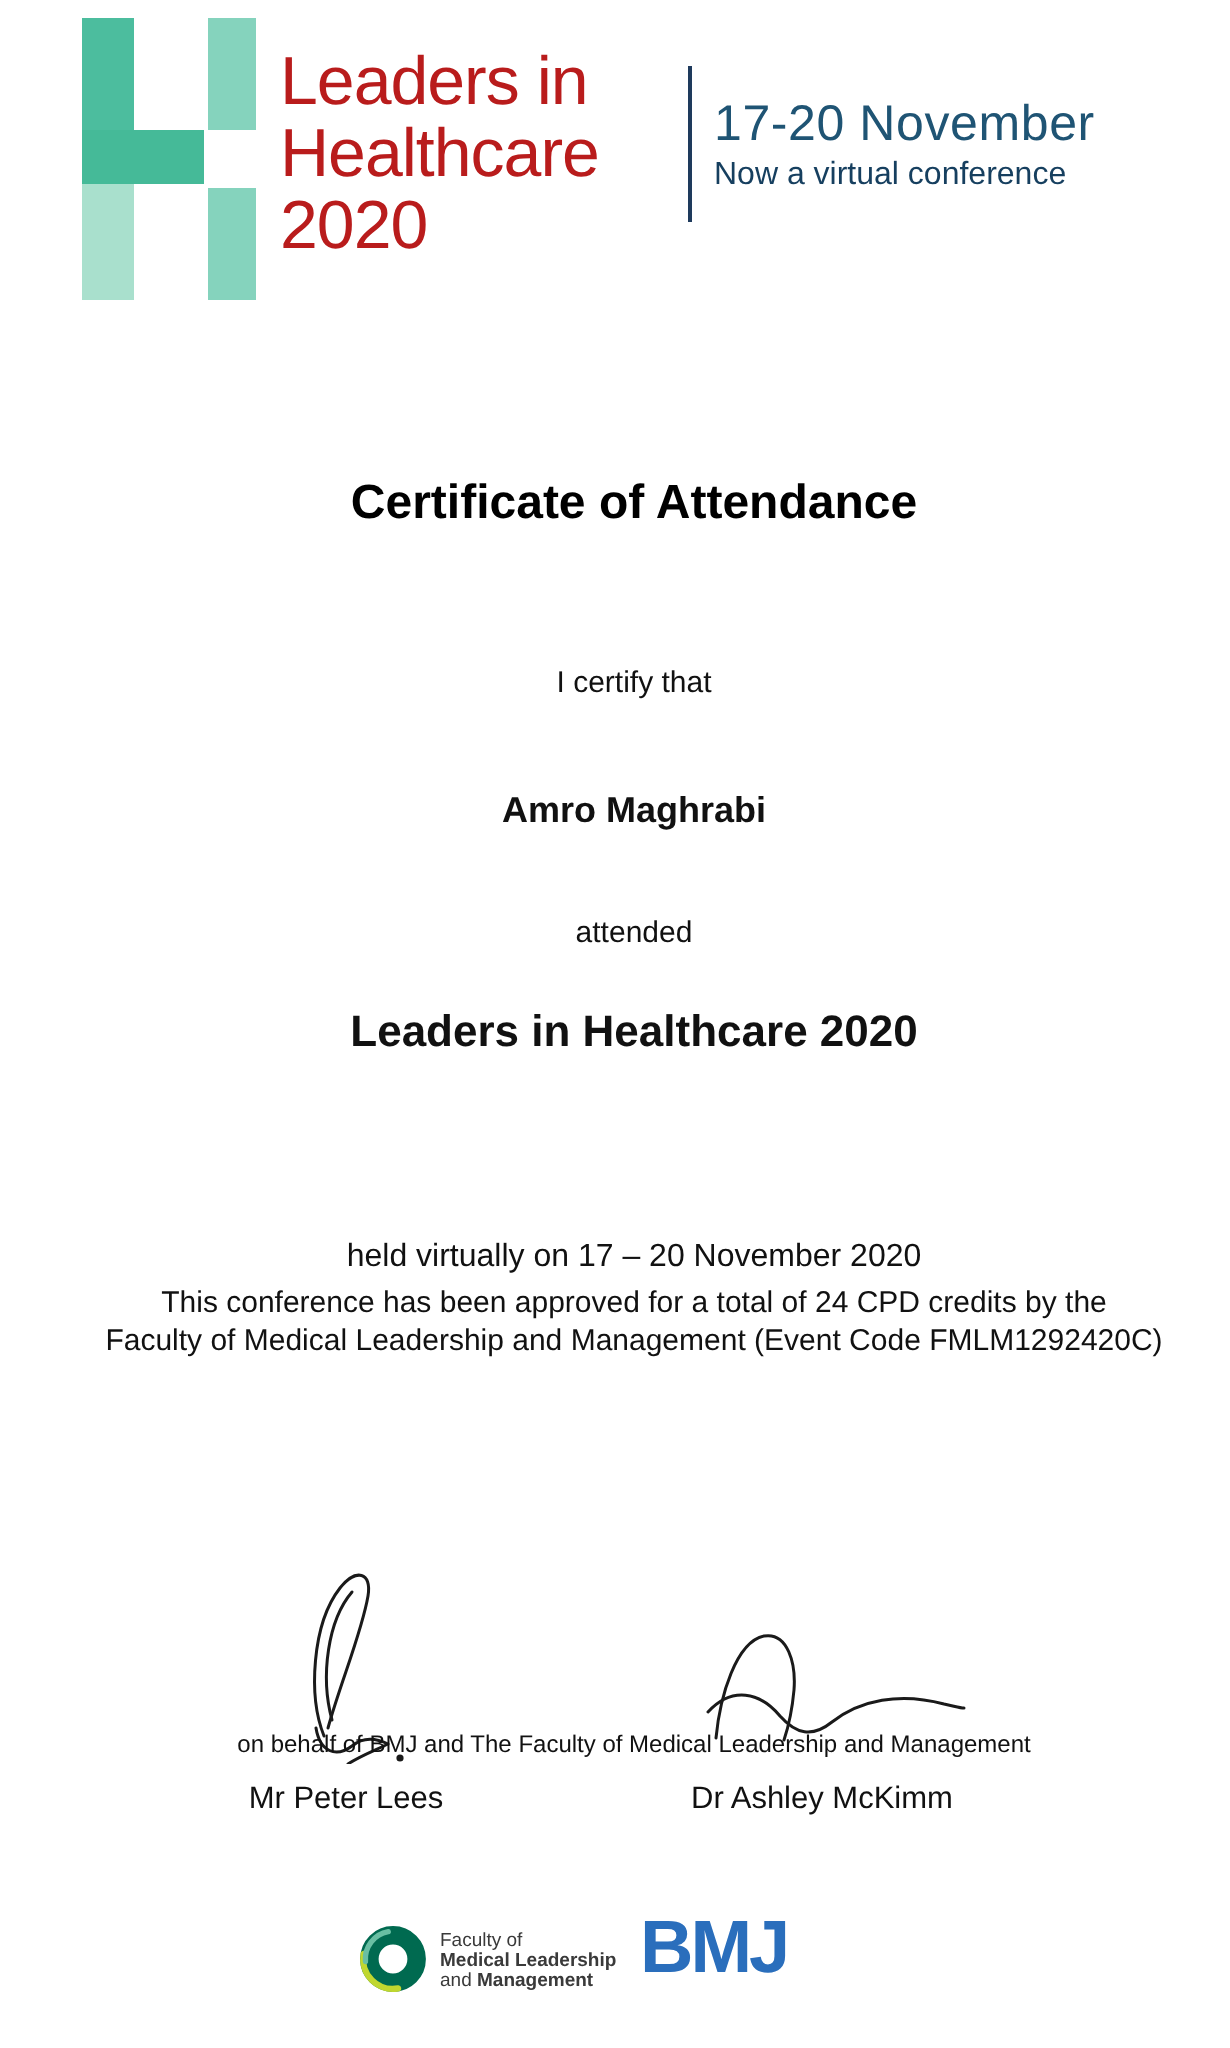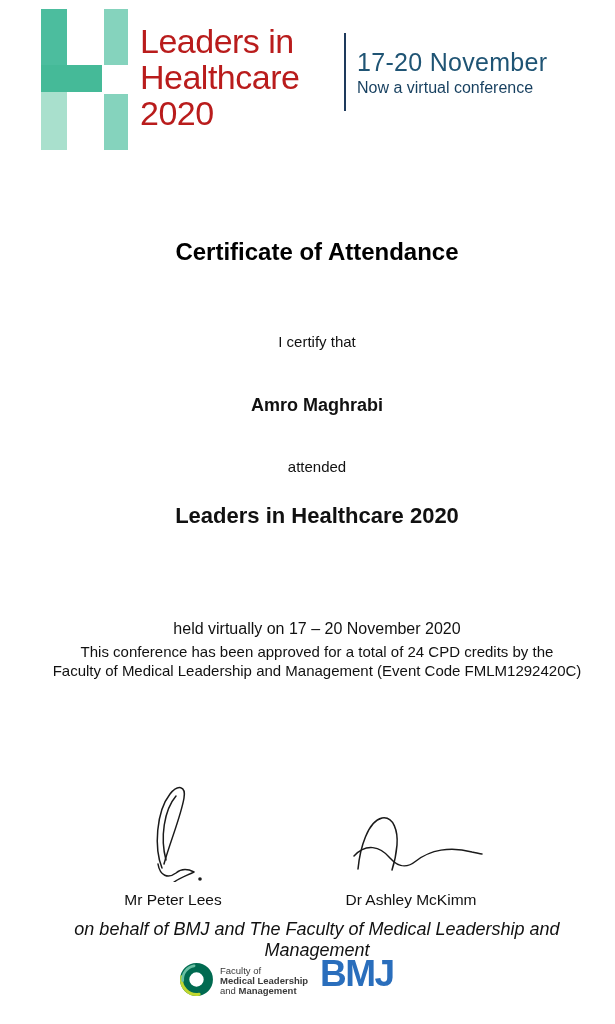--- a/index.html
+++ b/index.html
@@ -39,21 +39,21 @@
   
   .sig { position:absolute; }
   .sig-left  { left:132px; top:776px; }
   .sig-right { left:350px; top:812px; }
   .sig svg path { fill:none; stroke:#1a1a1a; stroke-width:1.5; stroke-linecap:round; stroke-linejoin:round; }
 
   .sig-name { position:absolute; width:170px; text-align:center; top:891px; font-size:15.5px; }
   .sig-name-left  { left:88px; }
   .sig-name-right { left:326px; }
 
-  .behalf-line { top:919px; font-size:18px;font-style:italic; }
+  .behalf-line { top:865px; font-size:12px; }
 
   
   .fmlm-logo { position:absolute; left:178px; top:961px; display:flex; align-items:flex-start; }
   .fmlm-text { margin-left:5px; padding-top:5px; font-size:9.5px; line-height:10px; color:#3a3a3a; }
   .fmlm-text .b { font-weight:700; }
   .bmj-logo { position:absolute; left:320px; top:953px; font-size:37px; font-weight:700;
               color:#2a6ebc; letter-spacing:-1.5px;text-align:center; }
 </style>
 </head>
 <body>

